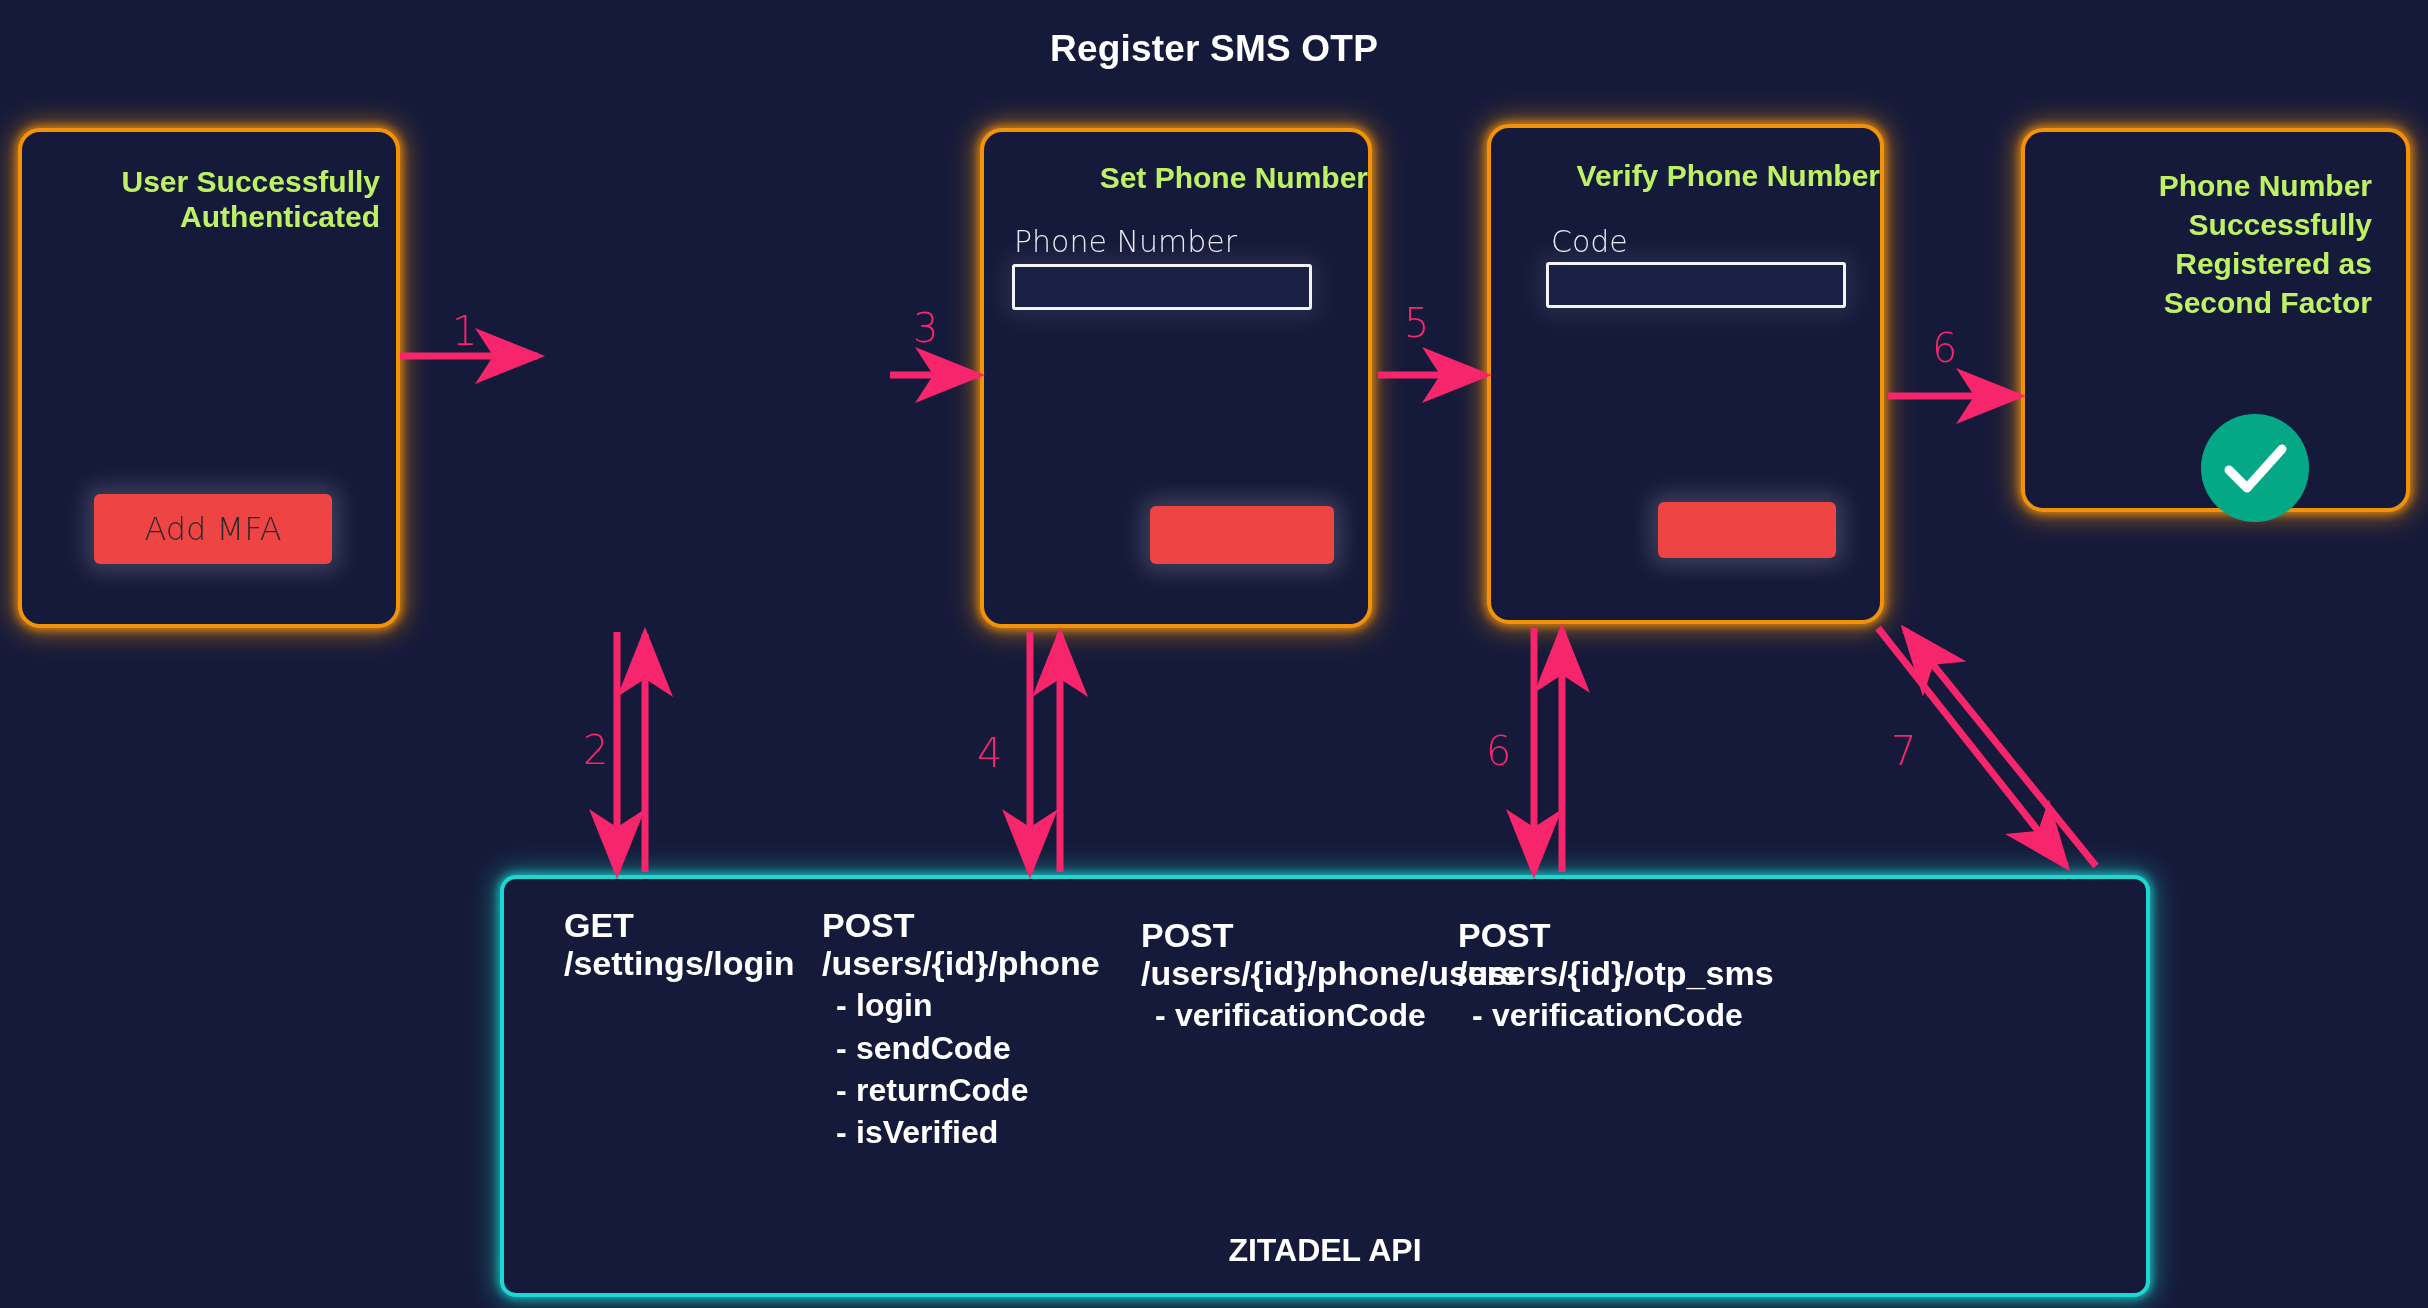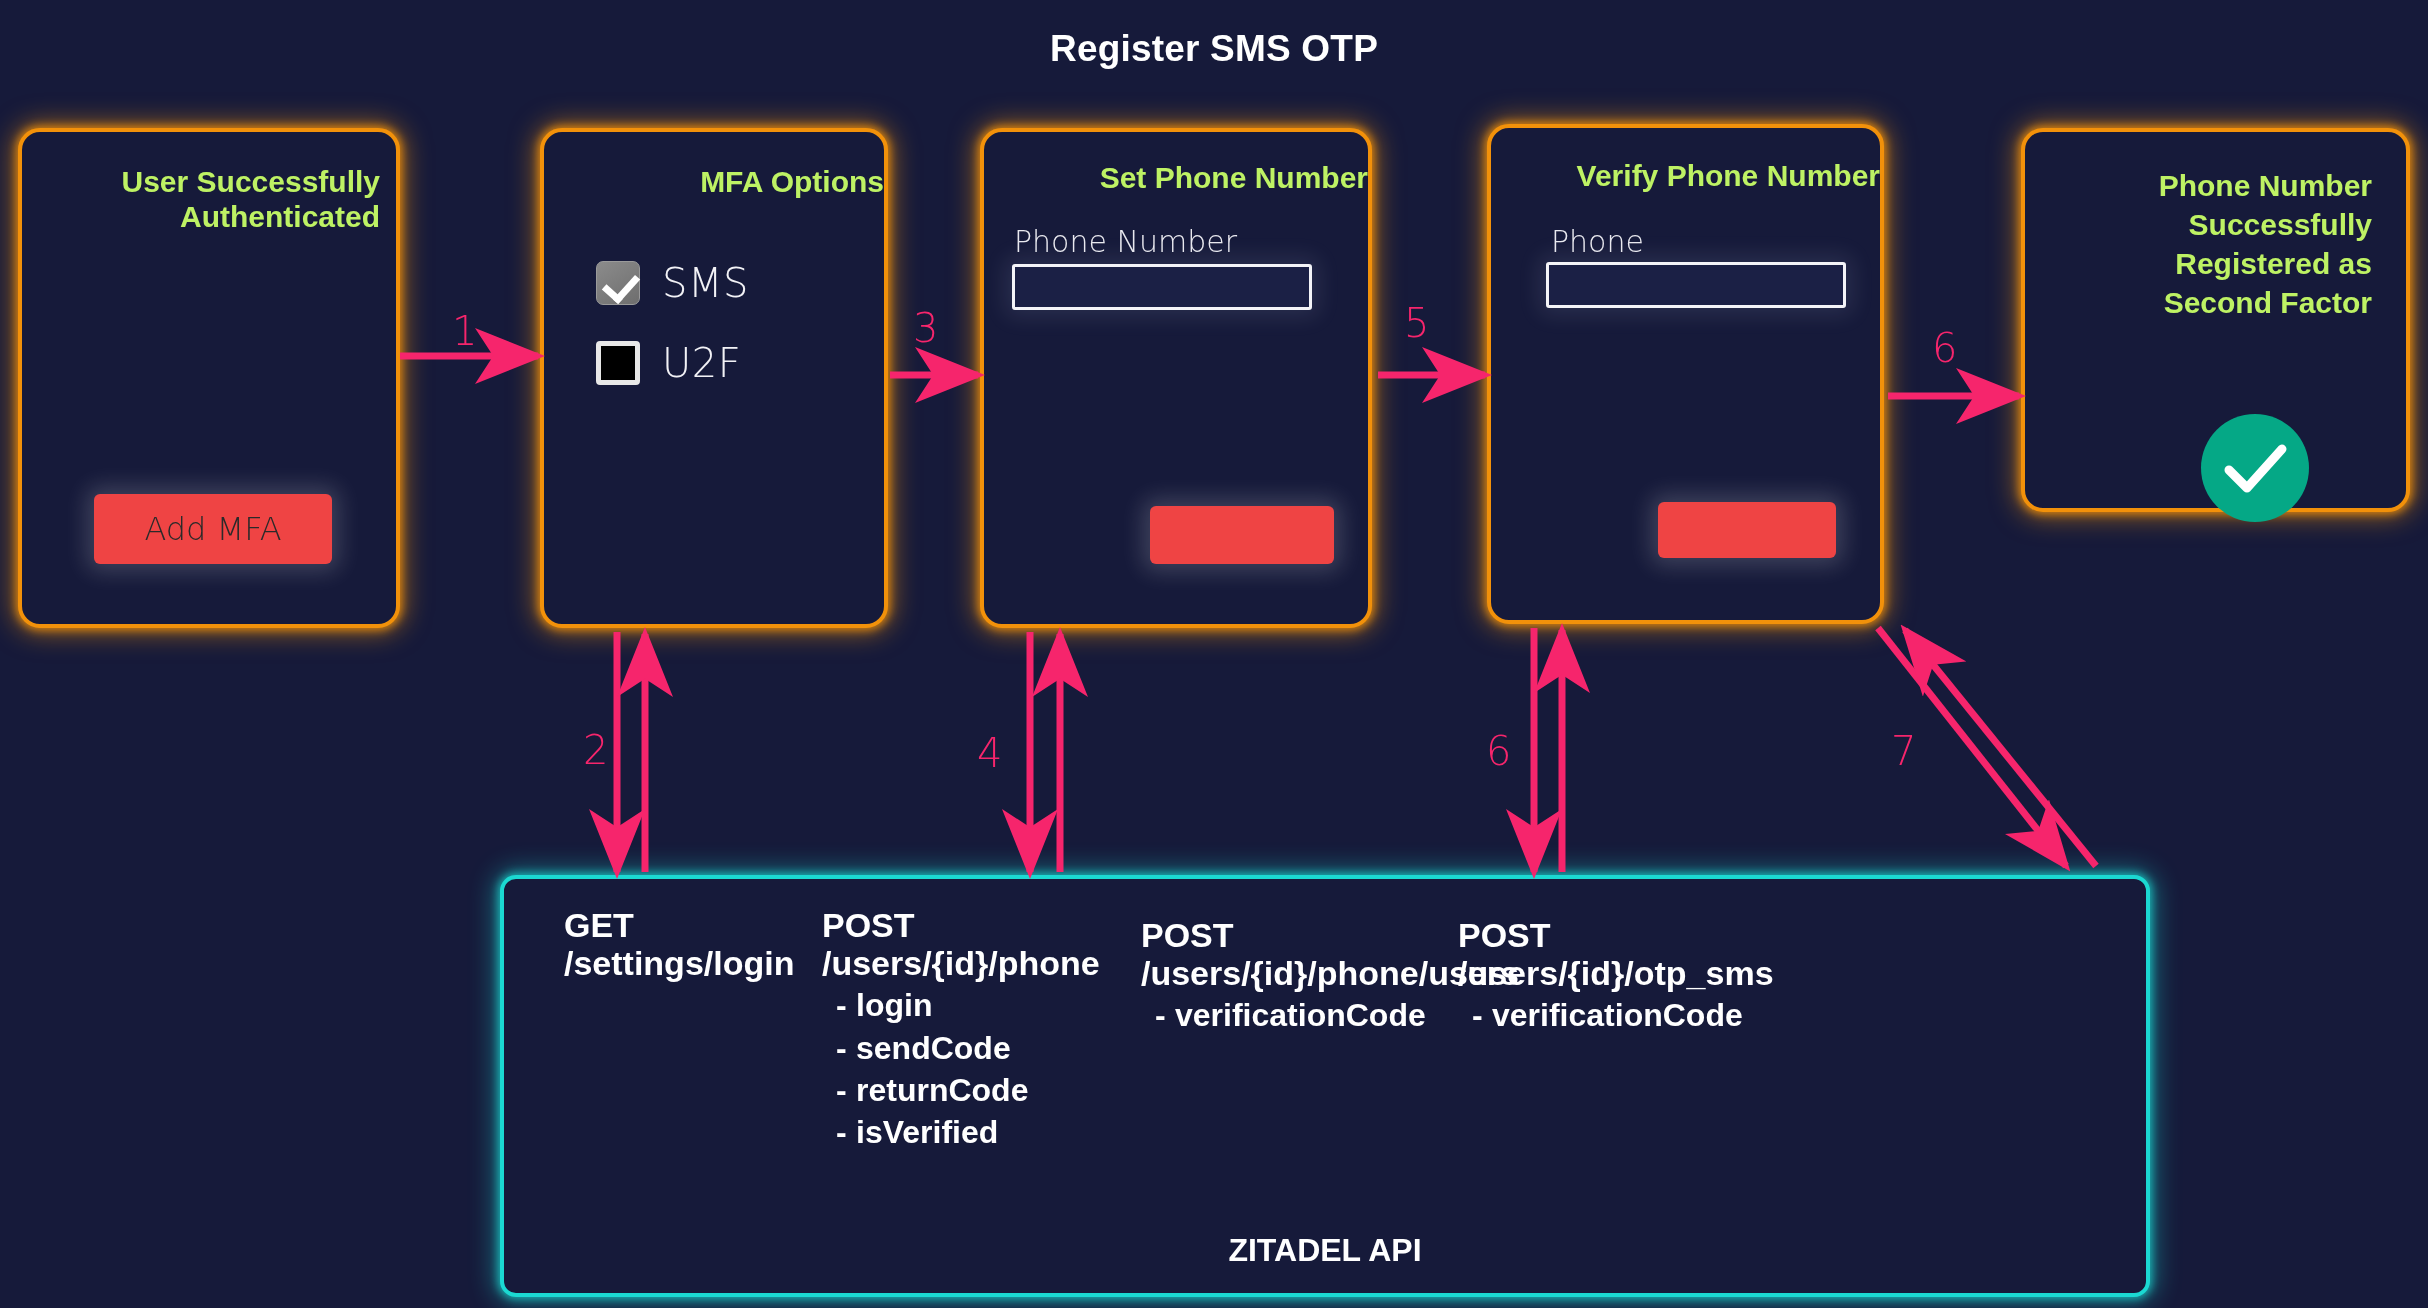--- a/index.html
+++ b/index.html
@@ -205,44 +205,31 @@
 
 <div id="stage">
 
   <div id="diagram-title">Register SMS OTP</div>
 
   <div class="card" id="card-authenticated">
     <div class="card-title">User Successfully Authenticated</div>
     <div class="white-btn" id="add-mfa-button">Add MFA</div>
   </div>
 
-  <div class="card" id="card-mfa-options">
-    <div class="card-title">MFA Options</div>
-
-    <div class="checkbox-row" id="mfa-row-sms">
-      <span class="cb cb-checked"></span>
-      <span class="cb-label">SMS</span>
-    </div>
-
-    <div class="checkbox-row" id="mfa-row-u2f">
-      <span class="cb cb-unchecked"></span>
-      <span class="cb-label">U2F</span>
-    </div>
-  </div>
 
   <div class="card" id="card-set-phone">
     <div class="card-title">Set Phone Number</div>
     <div class="field-label" id="set-phone-label">Phone Number</div>
     <div class="text-input" id="phone-number-input"></div>
     <div class="white-btn" id="set-phone-submit-button"></div>
   </div>
 
   <div class="card" id="card-verify-phone">
     <div class="card-title">Verify Phone Number</div>
-    <div class="field-label" id="verify-code-label">Phone</div>
+    <div class="field-label" id="verify-code-label">Code</div>
     <div class="text-input" id="code-input"></div>
     <div class="white-btn" id="verify-phone-submit-button"></div>
   </div>
 
   <div class="card" id="card-registered">
     <div class="card-title">Phone Number Successfully Registered as Second Factor</div>
     <div id="success-check-icon">
       <svg width="108" height="108" viewBox="0 0 108 108">
         <path d="M28 56 L46 74 L81 35" fill="none" stroke="#ffffff" stroke-width="9" stroke-linecap="round" stroke-linejoin="round"></path>
       </svg>

